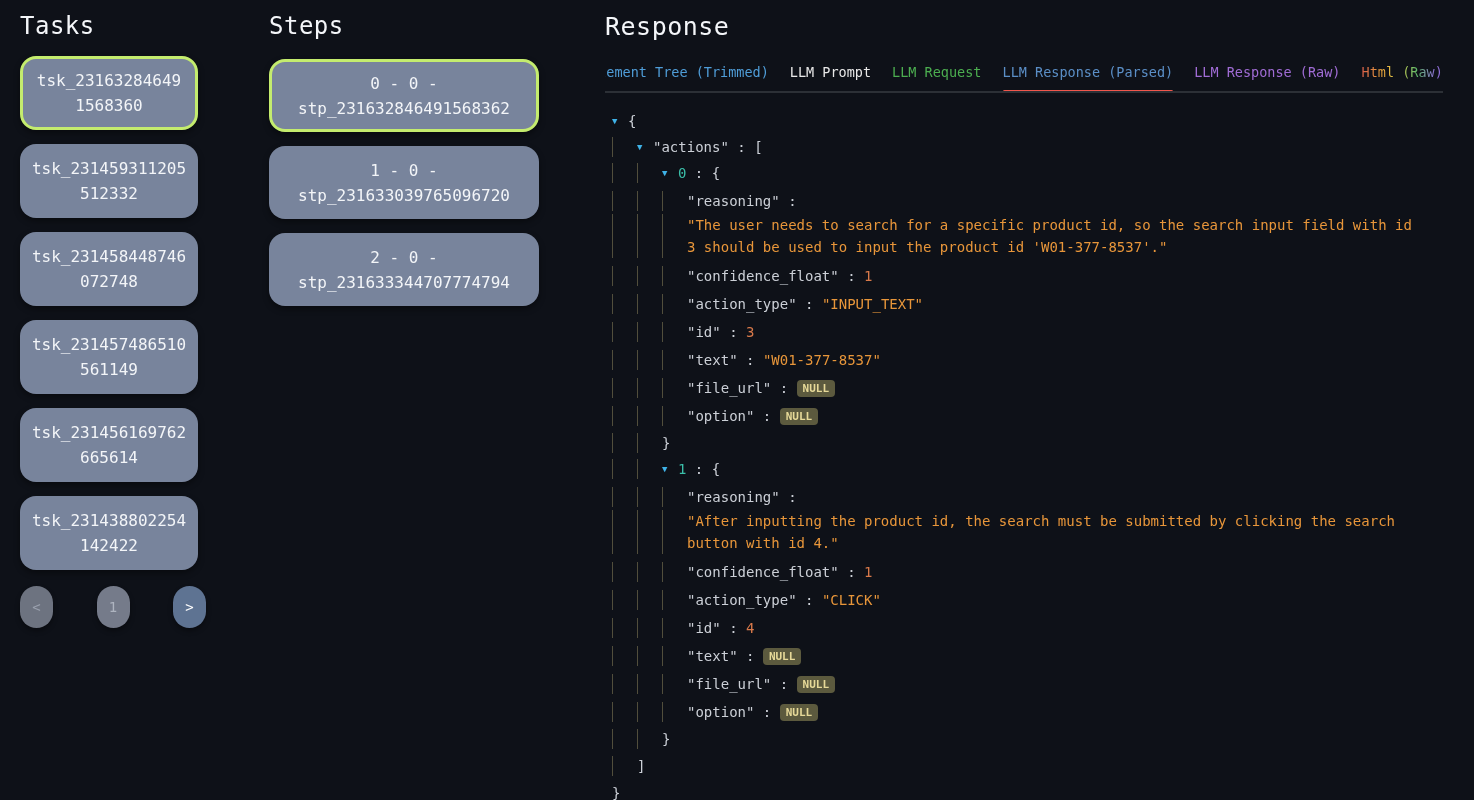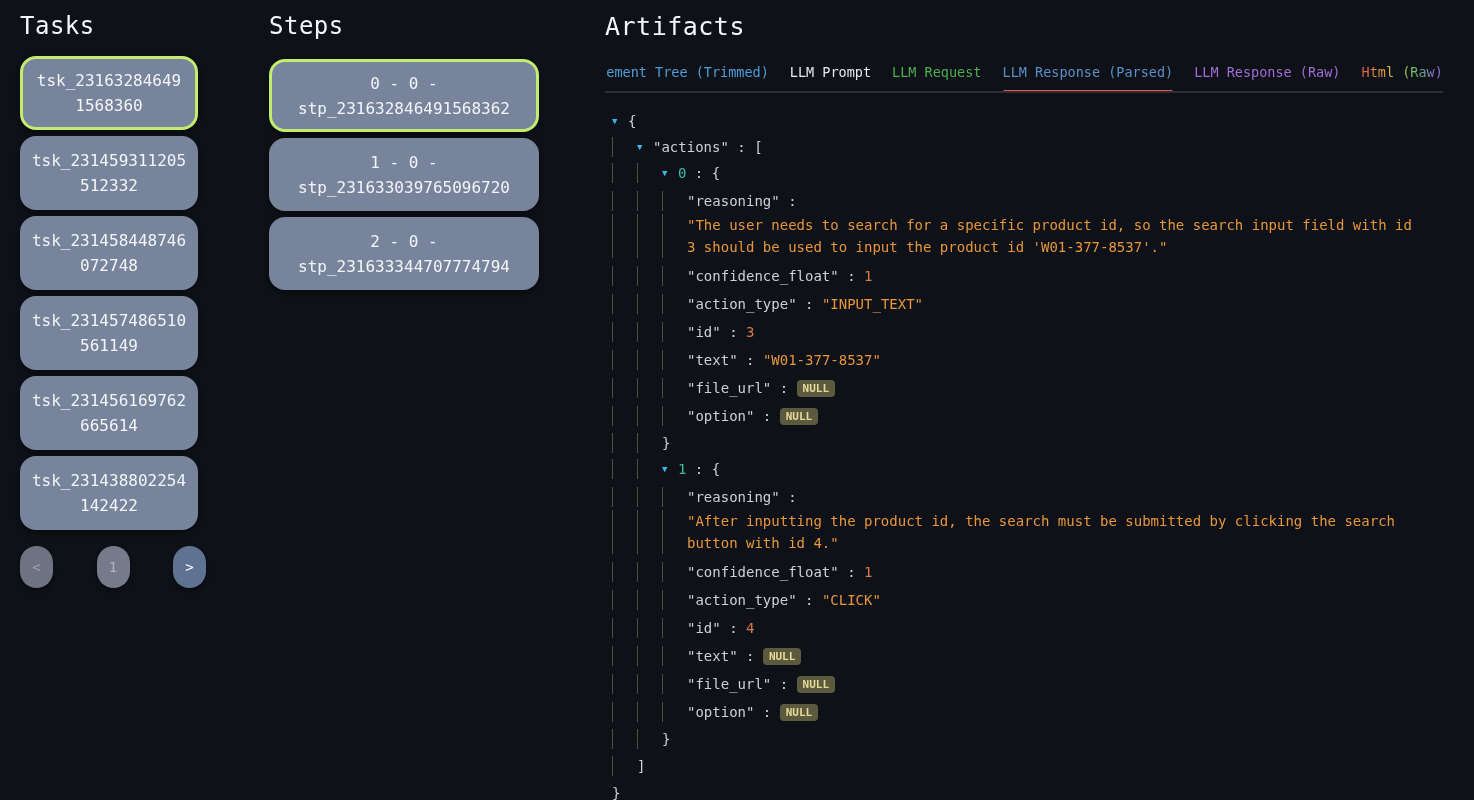--- a/index.html
+++ b/index.html
@@ -13,21 +13,21 @@
   }
   h1.col-title {
     font-size:24px; font-weight:500; color:#f4f6f9; letter-spacing:.5px;
   }
   
   .tasks-col { position:absolute; left:20px; top:12px; width:178px; }
   .steps-col { position:absolute; left:269px; top:12px; width:270px; }
   .artifacts { position:absolute; left:605px; top:10px; width:838px; }
 
   
-  .card-list { margin-top:16px; display:flex; flex-direction:column; gap:6px; }
+  .card-list { margin-top:16px; display:flex; flex-direction:column; gap:14px; }
   .card-btn {
     width:100%; min-height:74px;
     background:#78849c; color:#f3f5f8;
     border:3px solid transparent; border-radius:16px;
     font-family:inherit; font-size:16px; line-height:25px;
     display:flex; flex-direction:column; align-items:center; justify-content:center;
     box-shadow:0 3px 6px rgba(0,0,0,.4);
     cursor:pointer; padding:6px 4px;
   }
   .card-btn.selected { border-color:#c4ec6e; }
@@ -144,21 +144,21 @@
         <span>stp_231633039765096720</span>
       </button>
       <button class="card-btn">
         <span>2 - 0 -</span>
         <span>stp_231633344707774794</span>
       </button>
     </div>
 </aside>
 
 <main class="artifacts">
-  <h1 class="col-title">Artifacts</h1>
+  <h1 class="col-title">Response</h1>
   <div class="tabs" id="tabs">
       <div class="tab clipped" style="color: rgb(79, 157, 216); --underline: #f2574d;">Element Tree (Trimmed)</div>
       <div class="tab" style="color: rgb(232, 232, 232); --underline: #f2574d;">LLM Prompt</div>
       <div class="tab" style="color: rgb(76, 174, 80); --underline: #f2574d;">LLM Request</div>
       <div class="tab active" style="color: rgb(91, 143, 199); --underline: #f2574d;">LLM Response (Parsed)</div>
       <div class="tab" style="color: rgb(160, 108, 213); --underline: #f2574d;">LLM Response (Raw)</div>
       <div class="tab rainbow" style="--underline: #f2574d;">Html (Raw)</div>
     </div>
   <div class="tree" id="tree">
       <div class="tree-row k-open">

